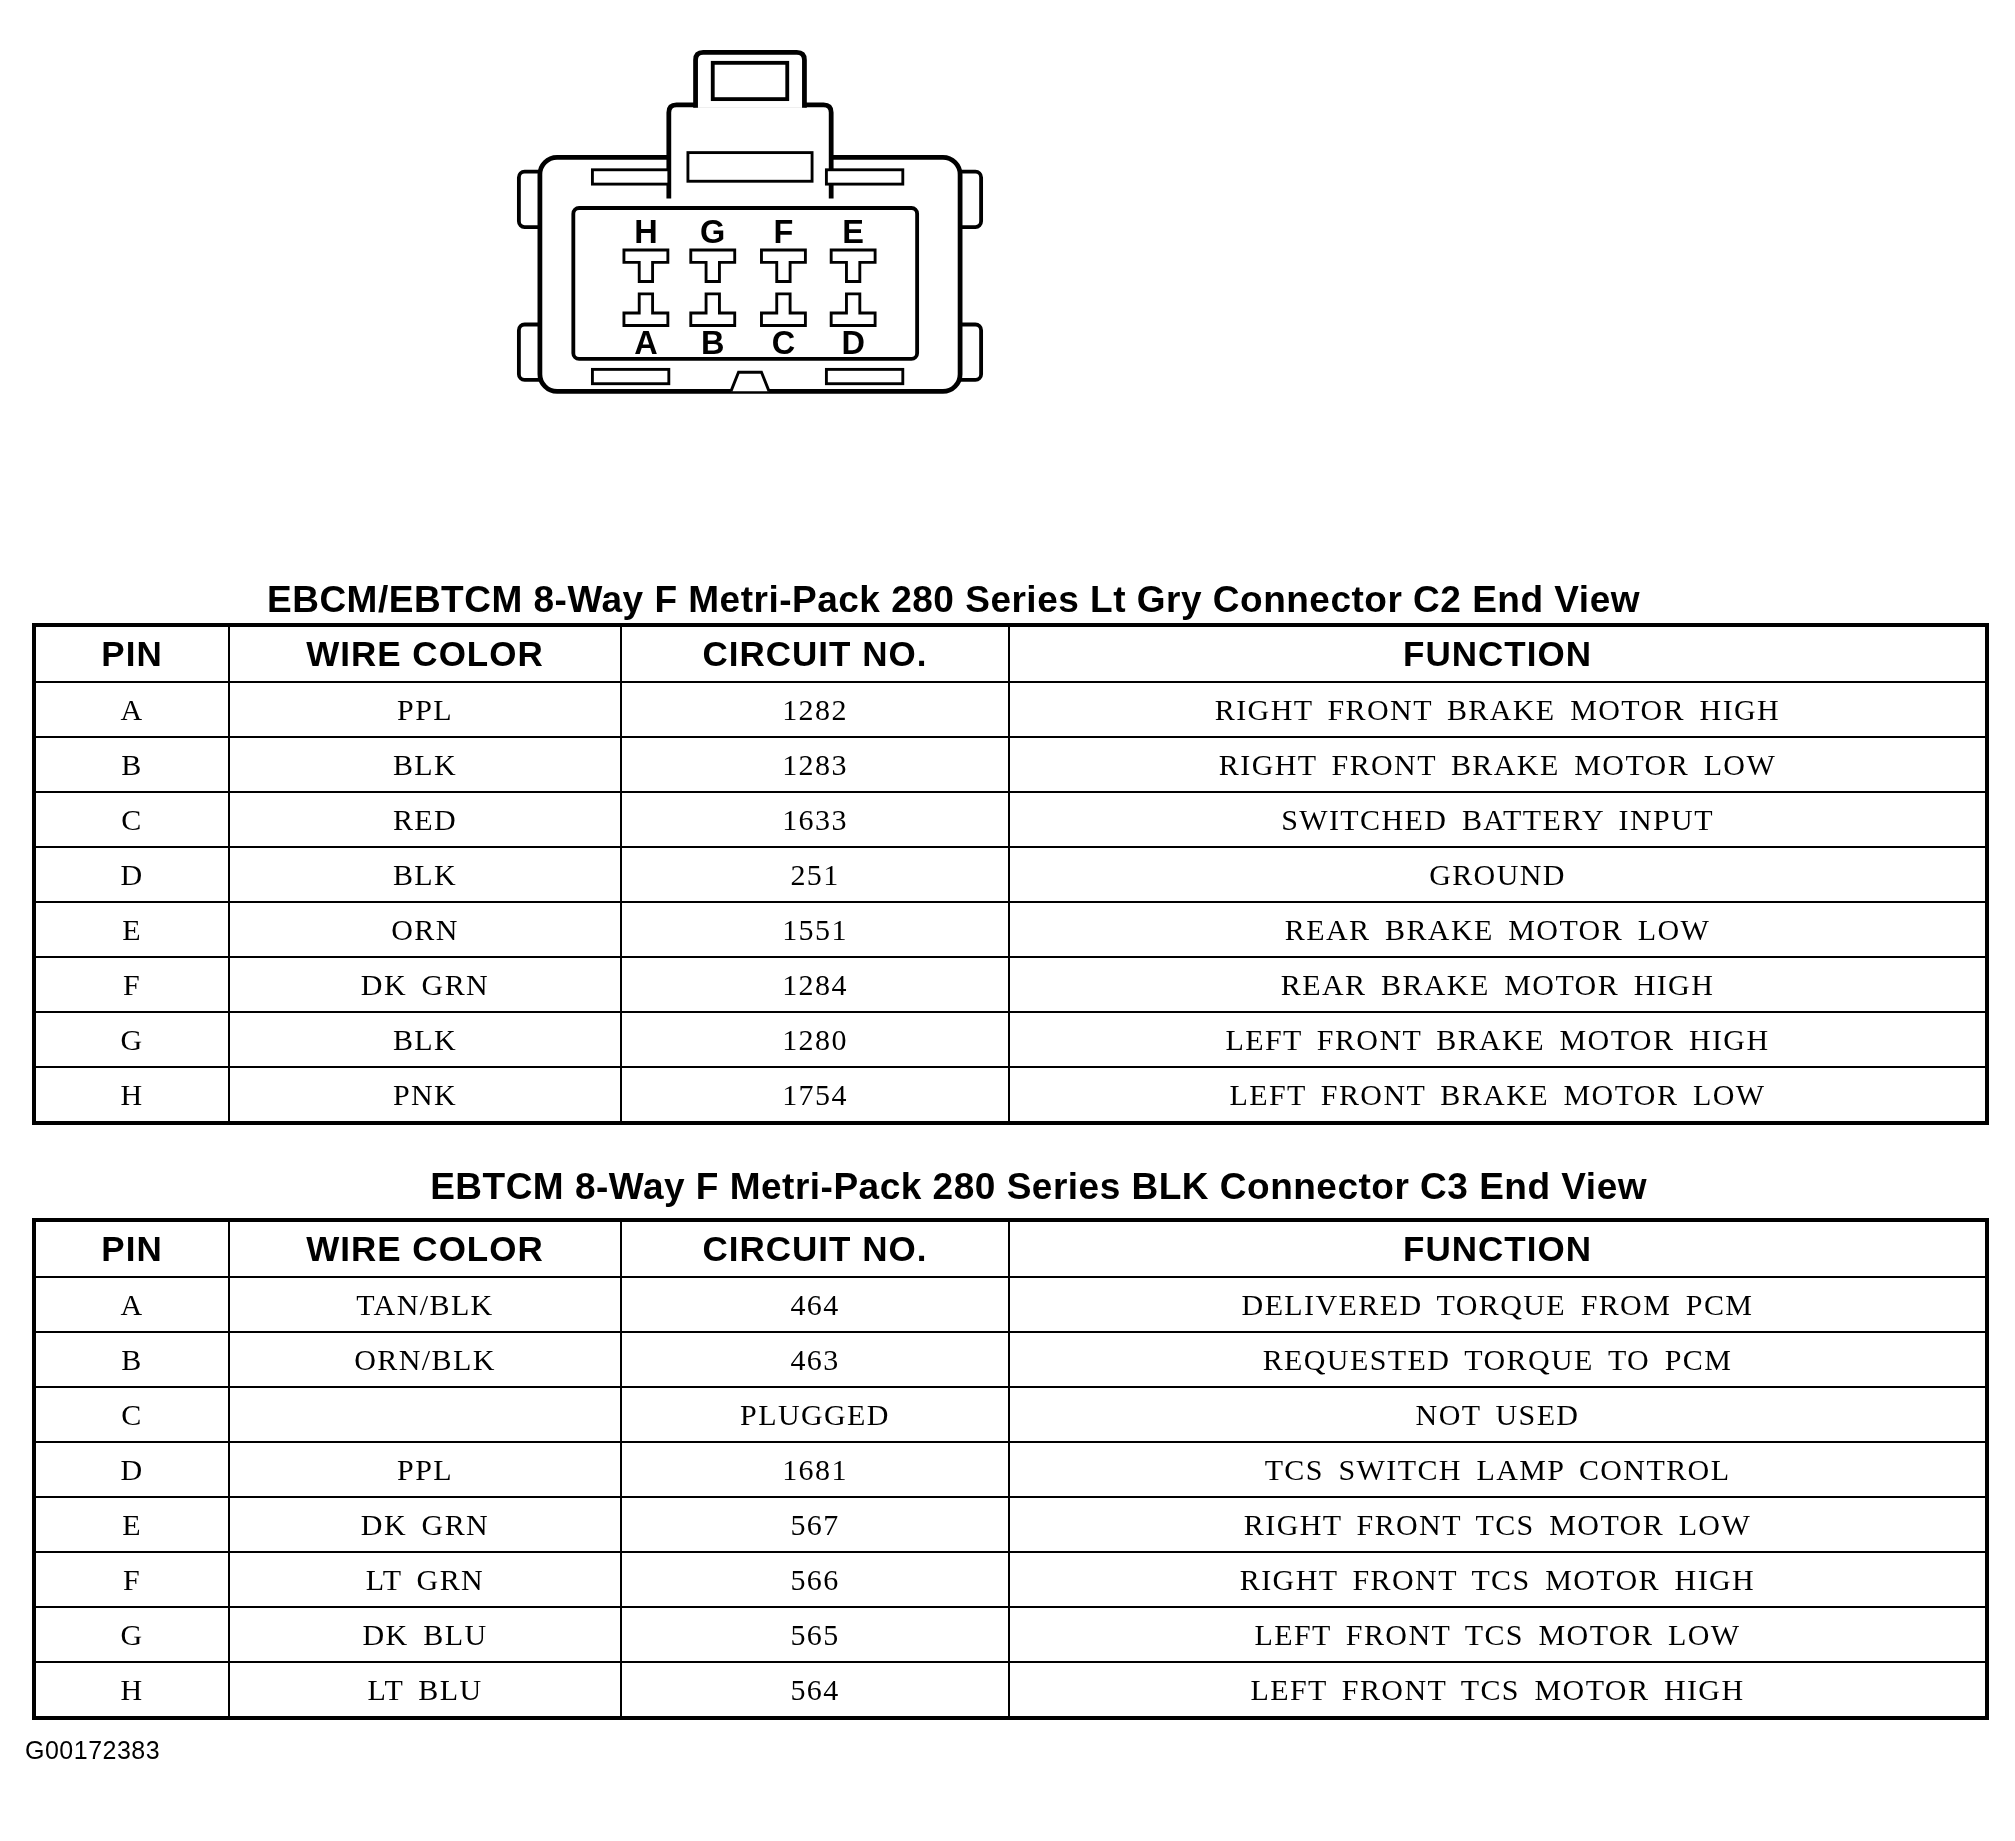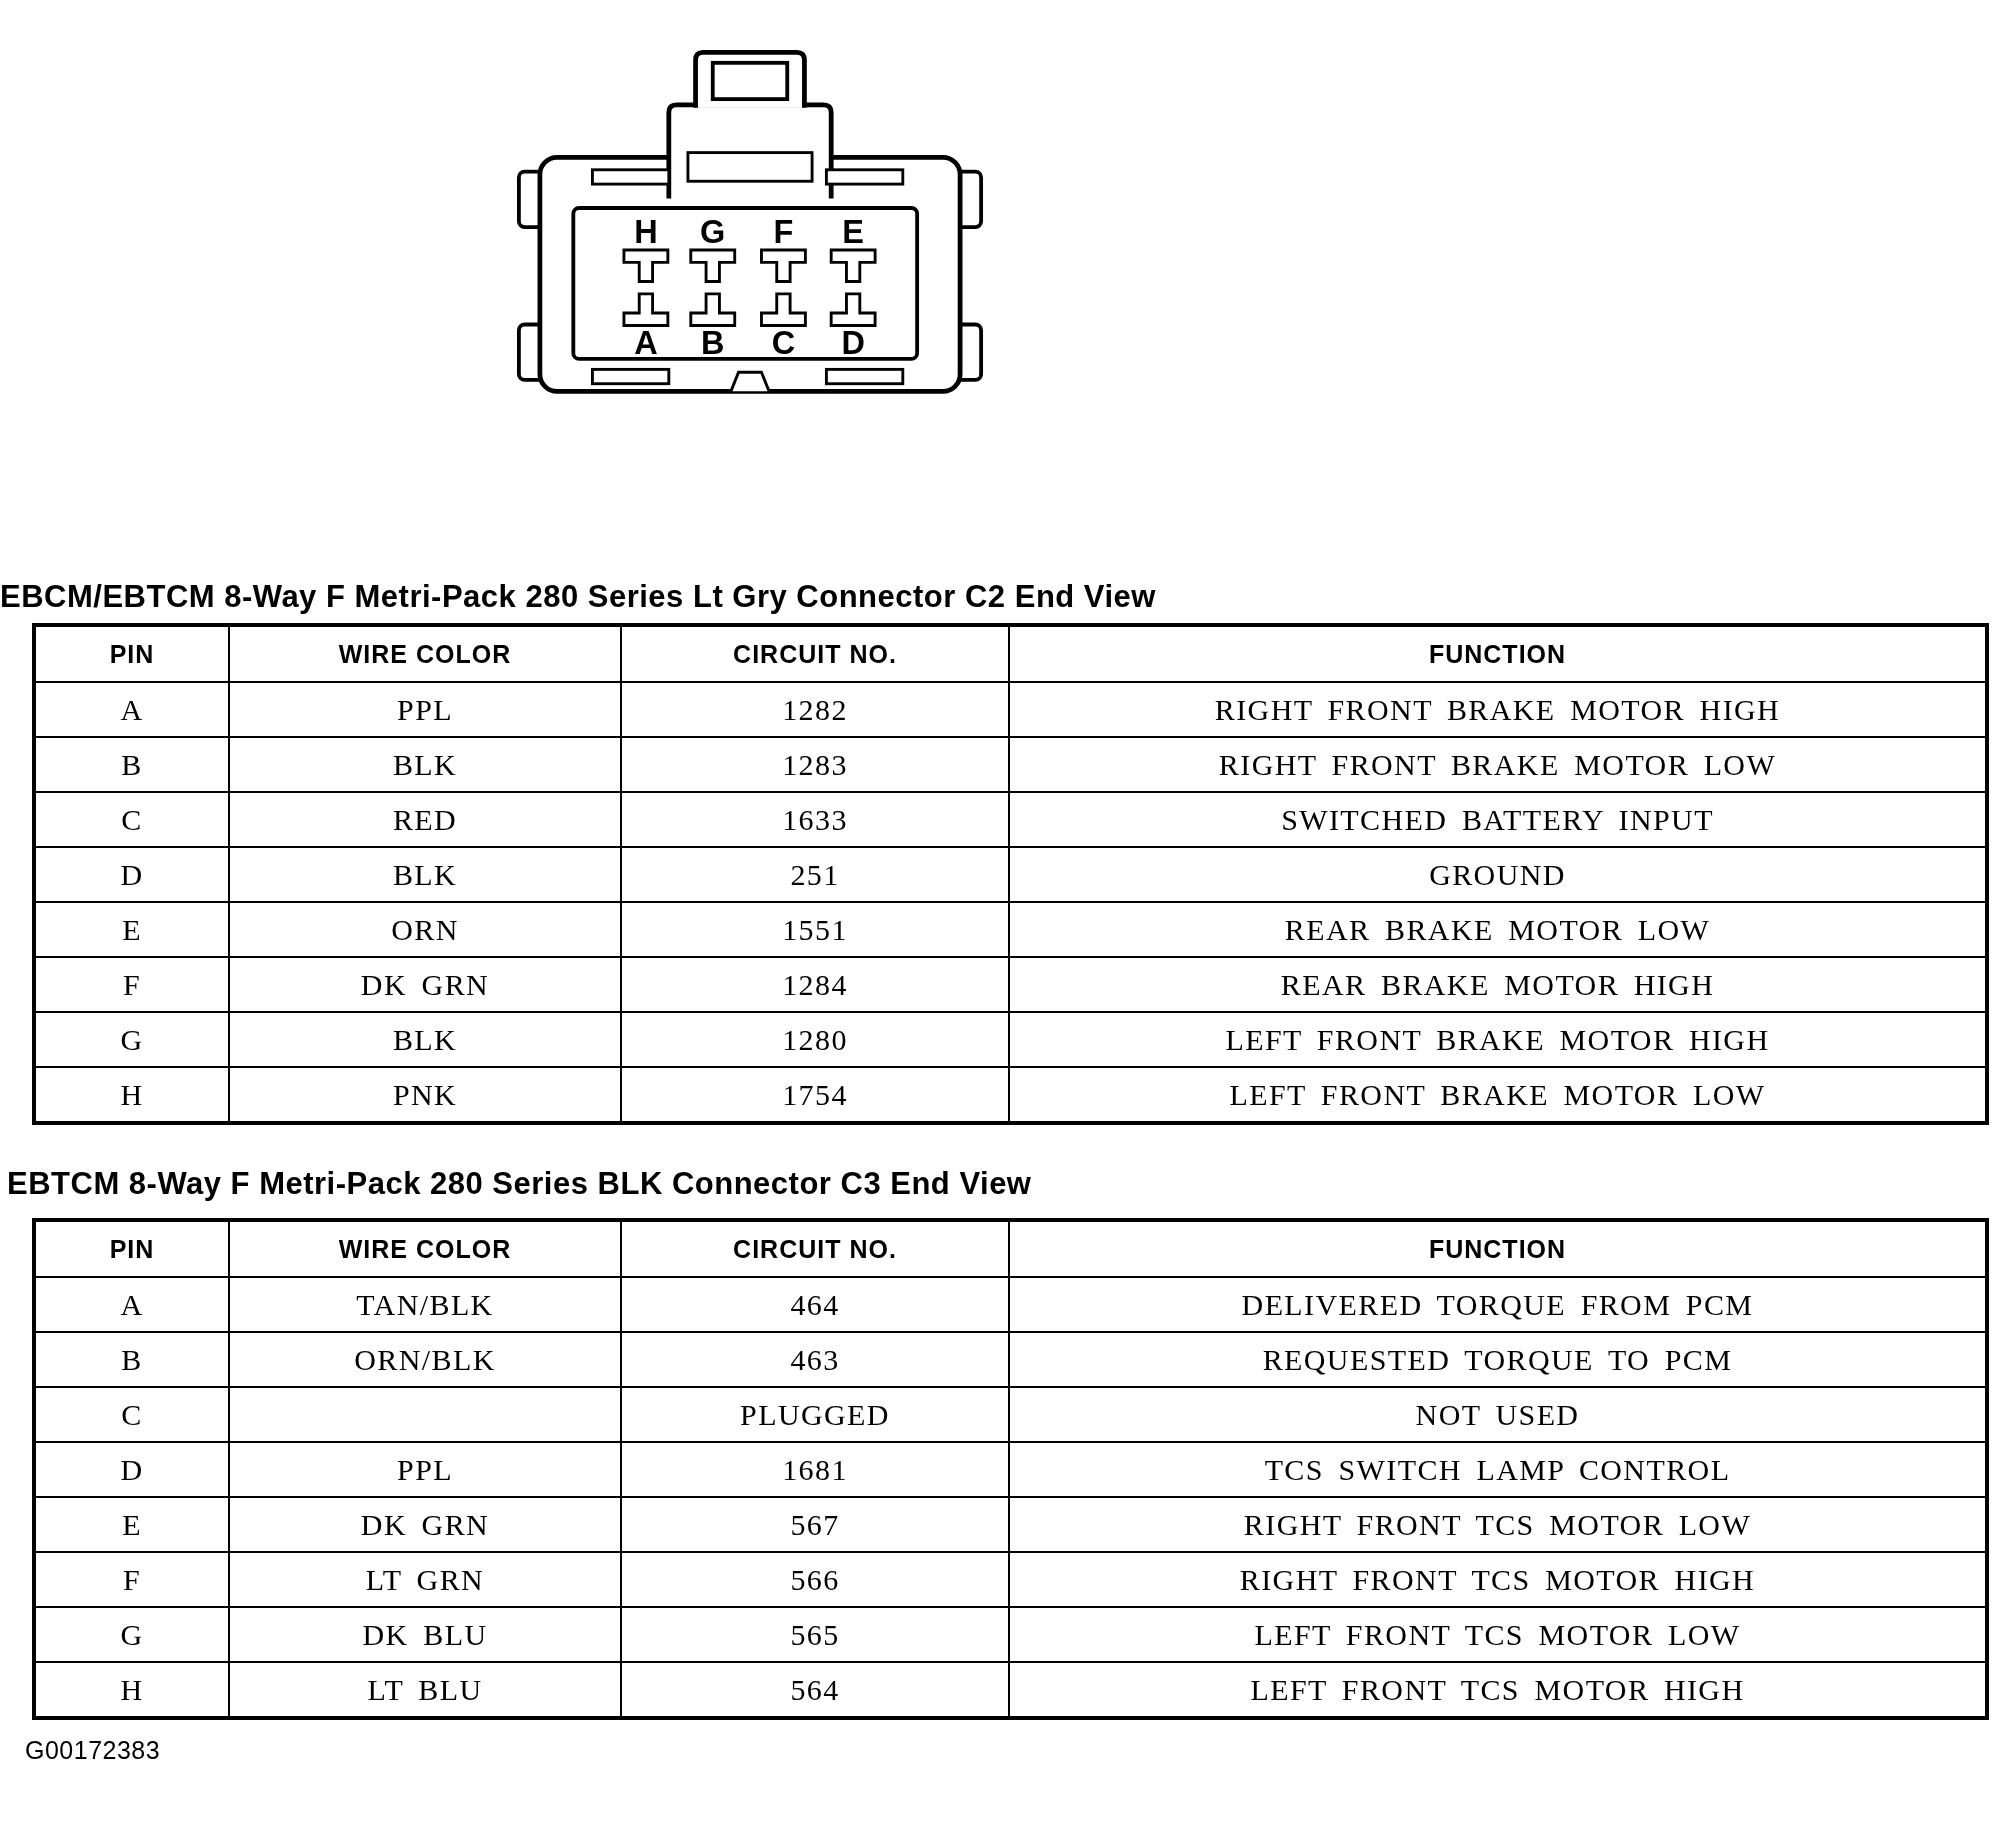--- a/index.html
+++ b/index.html
@@ -28,44 +28,44 @@
     font-weight:bold;
     font-size:34px;
     fill:#000;
     stroke:none;
     text-anchor:middle;
   }
   .caption{
     position:absolute;
     left:0;
     width:1640px;
-    text-align:left;
+    text-align:right;
     font-weight:bold;
-    font-size:31px;
+    font-size:37px;
     letter-spacing:0.5px;
   }
   .caption1{ top:579px; }
   .caption2{ top:1166px;margin-left:7px; }
   table.pin-table{
     position:absolute;
     left:32px;
     width:1953px;
     border-collapse:collapse;
     table-layout:fixed;
     border:4.8px solid #000;
     background:#fff;
   }
   .t1{ top:623px; }
   .t2{ top:1218px; }
   table.pin-table th{
     border:2.9px solid #000;
     height:54px;
     font-family:"Liberation Sans", sans-serif;
     font-weight:bold;
-    font-size:25px;
+    font-size:35px;
     text-align:center;
     letter-spacing:1px;
     padding:0;
   }
   table.pin-table td{
     border:2.9px solid #000;
     height:53px;
     font-family:"Liberation Serif", serif;
     font-size:30px;
     text-align:center;

